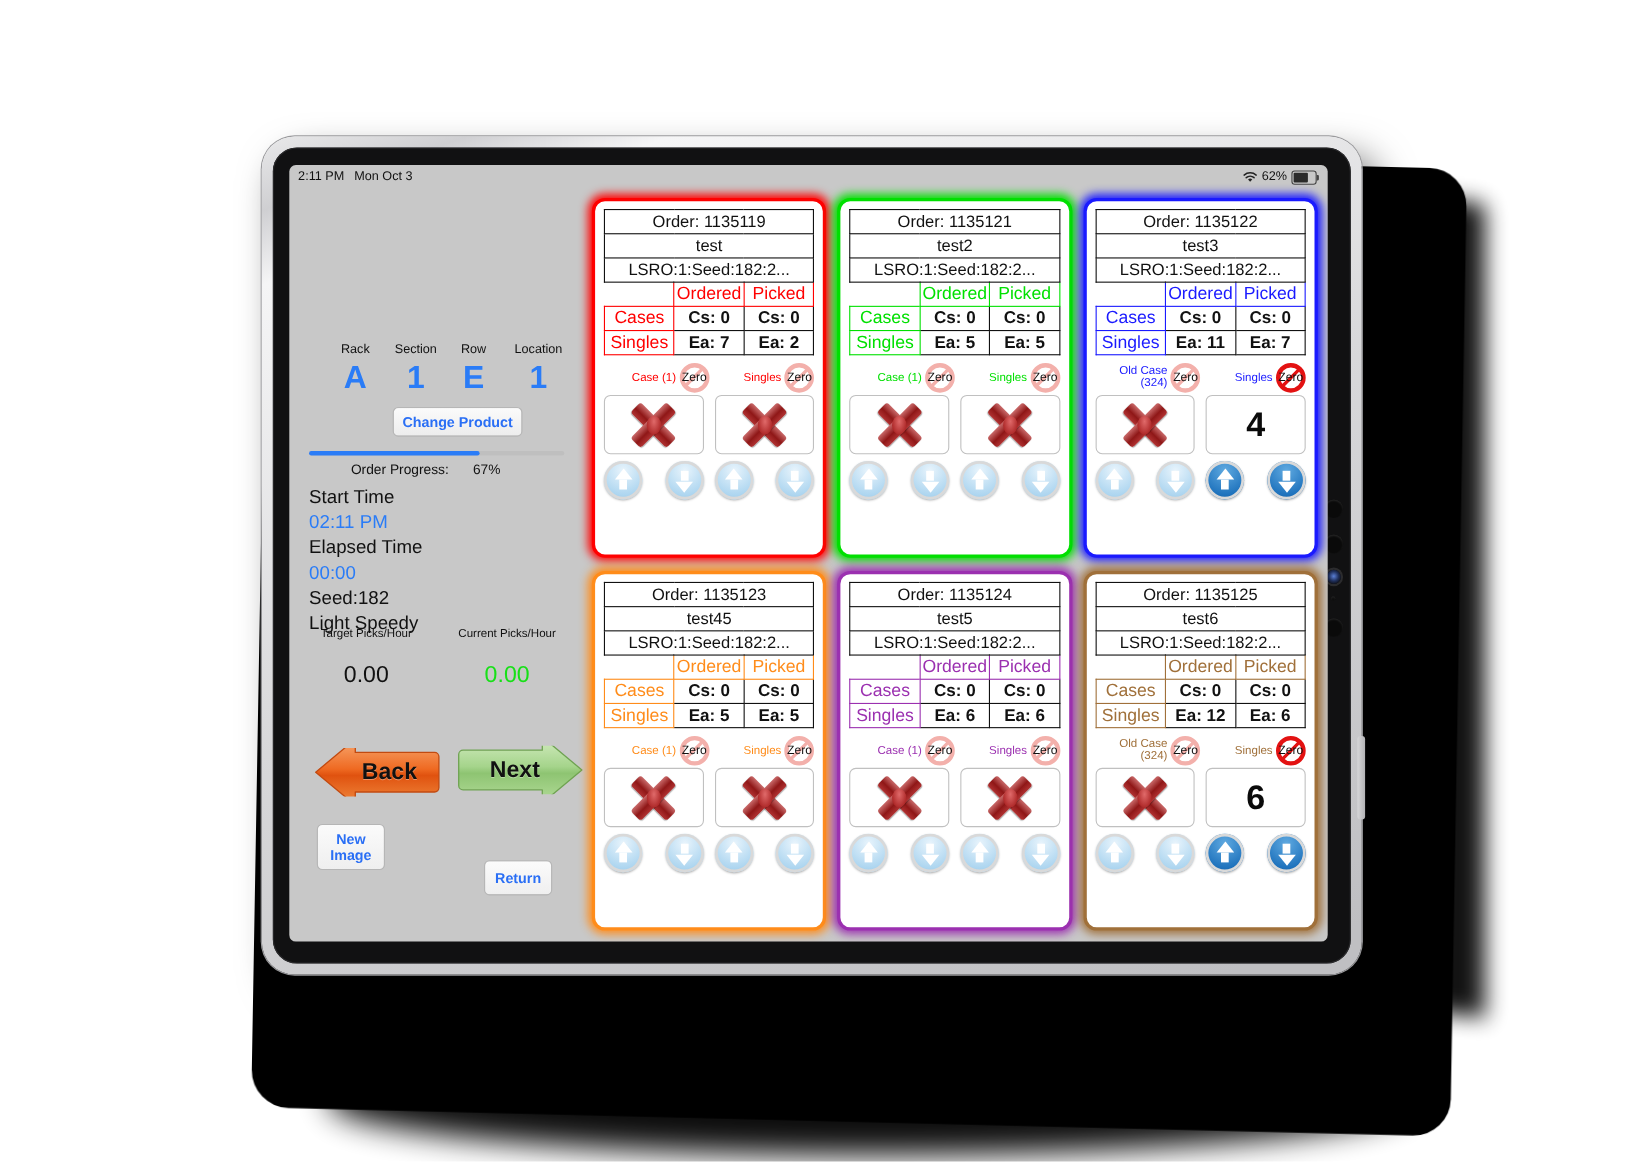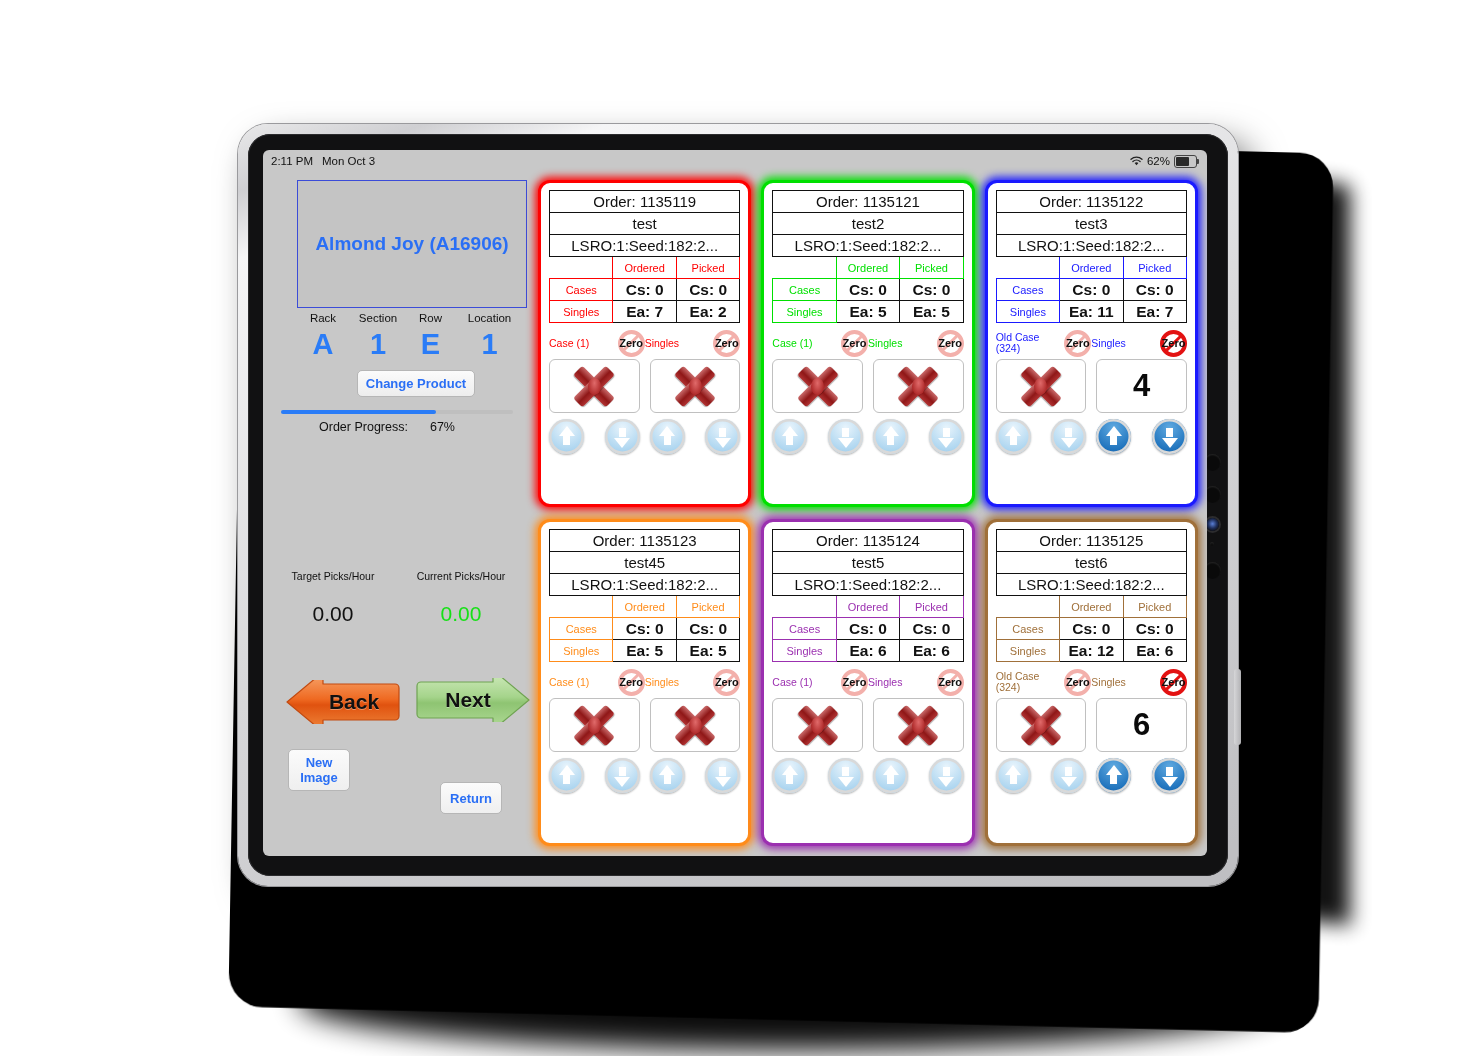--- a/index.html
+++ b/index.html
@@ -111,34 +111,34 @@
   .cards{position:absolute;left:268px;top:22px;width:676px;height:684px;
       display:grid;grid-template-columns:repeat(3,1fr);grid-template-rows:repeat(2,1fr);
       gap:0px;padding:2px 4px 4px 2px;box-sizing:border-box;}
   .card-wrap{position:relative;padding:6px 5px;box-sizing:border-box;}
   .card{position:relative;width:100%;height:100%;border-radius:12px;background:#fff;
       box-sizing:border-box;padding:7px 8px 6px 8px;}
 
   .tbl{width:100%;border-collapse:collapse;table-layout:fixed;}
   .tbl td{border:1px solid currentColor;text-align:center;padding:1px 0;
       font-size:15px;color:#111;height:19px;overflow:hidden;white-space:nowrap;}
-  .tbl td.lbl{font-size:11px;margin-top:35px;}
+  .tbl td.lbl{font-size:16px;margin-top:35px;}
   .tbl td.blank{border:none;}
   .tbl td.big{font-size:15.5px;font-weight:bold;color:#111;}
   .lsro{font-size:14.5px;}
 
   .ctrl-row{display:flex;margin-top:7px;height:26px;align-items:center;}
   .ctrl-half{width:50%;display:flex;align-items:center;gap:3px;}
-  .ctrl-lbl{font-size:10.5px;line-height:11px;flex:1;text-align:left;}
+  .ctrl-lbl{font-size:10.5px;line-height:11px;flex:1;text-align:right;}
   .zero-ico{width:27px;height:27px;border-radius:50%;position:relative;flex:0 0 27px;}
   .zero-ring{position:absolute;inset:0;border-radius:50%;box-sizing:border-box;}
   .zero-slash{position:absolute;left:50%;top:2px;bottom:2px;width:3.4px;margin-left:-1.7px;
       transform:rotate(45deg);border-radius:2px;}
   .zero-txt{position:absolute;inset:0;display:flex;align-items:center;justify-content:center;
-      font-size:11px;font-weight:bold;color:#111;z-index:2;}
+      font-size:11px;font-weight:normal;color:#111;z-index:2;}
   .zero-on .zero-ring{border:4px solid #e31212;}
   .zero-on .zero-slash{background:#e31212;}
   .zero-off .zero-ring{border:4px solid #f3b0ab;}
   .zero-off .zero-slash{background:#f3b0ab;}
 
   .qty-row{display:flex;gap:10px;margin-top:3px;}
   .qty-box{flex:1;height:52px;border:1px solid #c0c0c0;border-radius:6px;background:#fff;
       display:flex;align-items:center;justify-content:center;position:relative;}
   .qty-num{font-size:31px;font-weight:bold;color:#0a0a0a;}
   .xmark{width:44px;height:40px;position:relative;}
@@ -196,23 +196,20 @@
             </svg>
         </span>
         <span>62%</span>
         <span class="batt">
             <span class="batt-fill"></span>
           </span>
       </div>
     </div>
 
     <div class="leftpanel">
-      <div class="prodbox">
-        <span class="prodbox-txt">Almond Joy (A16906)</span>
-      </div>
 
       <div class="locheads">
         <span class="lh1">Rack</span>
         <span class="lh2">Section</span>
         <span class="lh3">Row</span>
         <span class="lh4">Location</span>
       </div>
       <div class="locvals">
         <span class="lv1">A</span>
         <span class="lv2">1</span>
@@ -223,20 +220,28 @@
       <div class="changebtn">Change Product</div>
 
       <div class="progtrack">
         <div class="progfill" style="width: 67%;"></div>
       </div>
       <div class="progrow">
         <span>Order Progress:</span>
         <span>67%</span>
       </div>
 
+      <div class="timeblock">
+        <div>Start Time</div>
+        <div class="v">02:11 PM</div>
+        <div>Elapsed Time</div>
+        <div class="v">00:00</div>
+        <div>Seed:182</div>
+        <div>Light Speedy</div>
+      </div>
 
 
       <div class="ppharea">
         <div class="pph-head">
           <span>Target Picks/Hour</span>
           <span>Current Picks/Hour</span>
         </div>
         <div class="pph-val">
           <span class="pph-t">0.00</span>
           <span class="pph-c">0.00</span>

